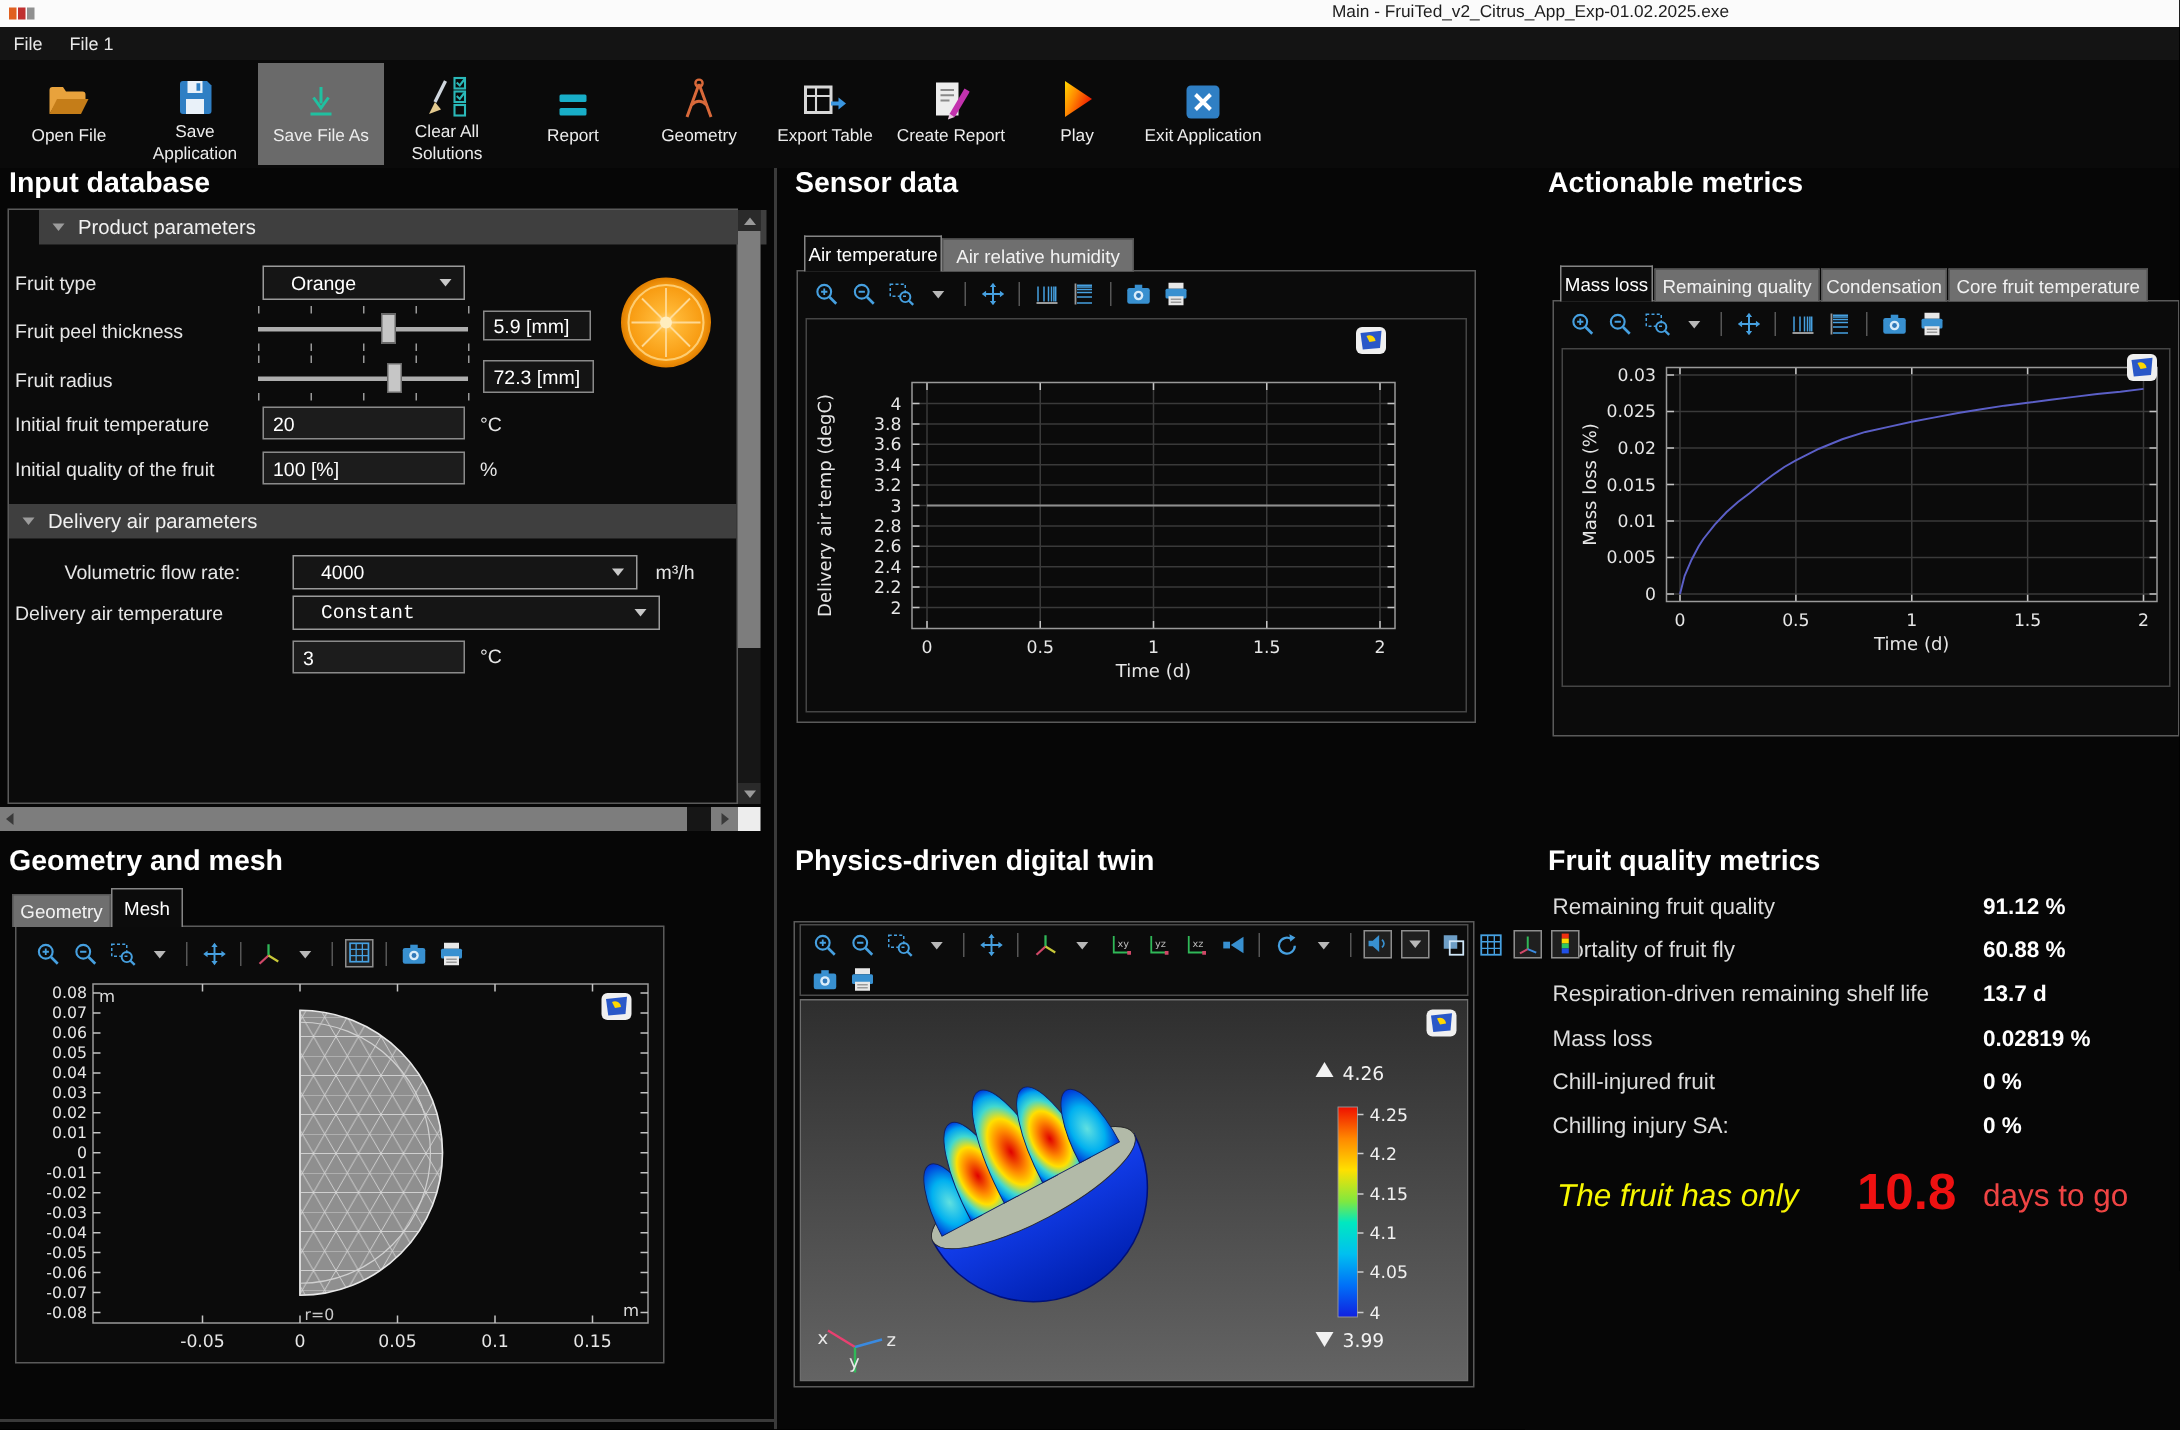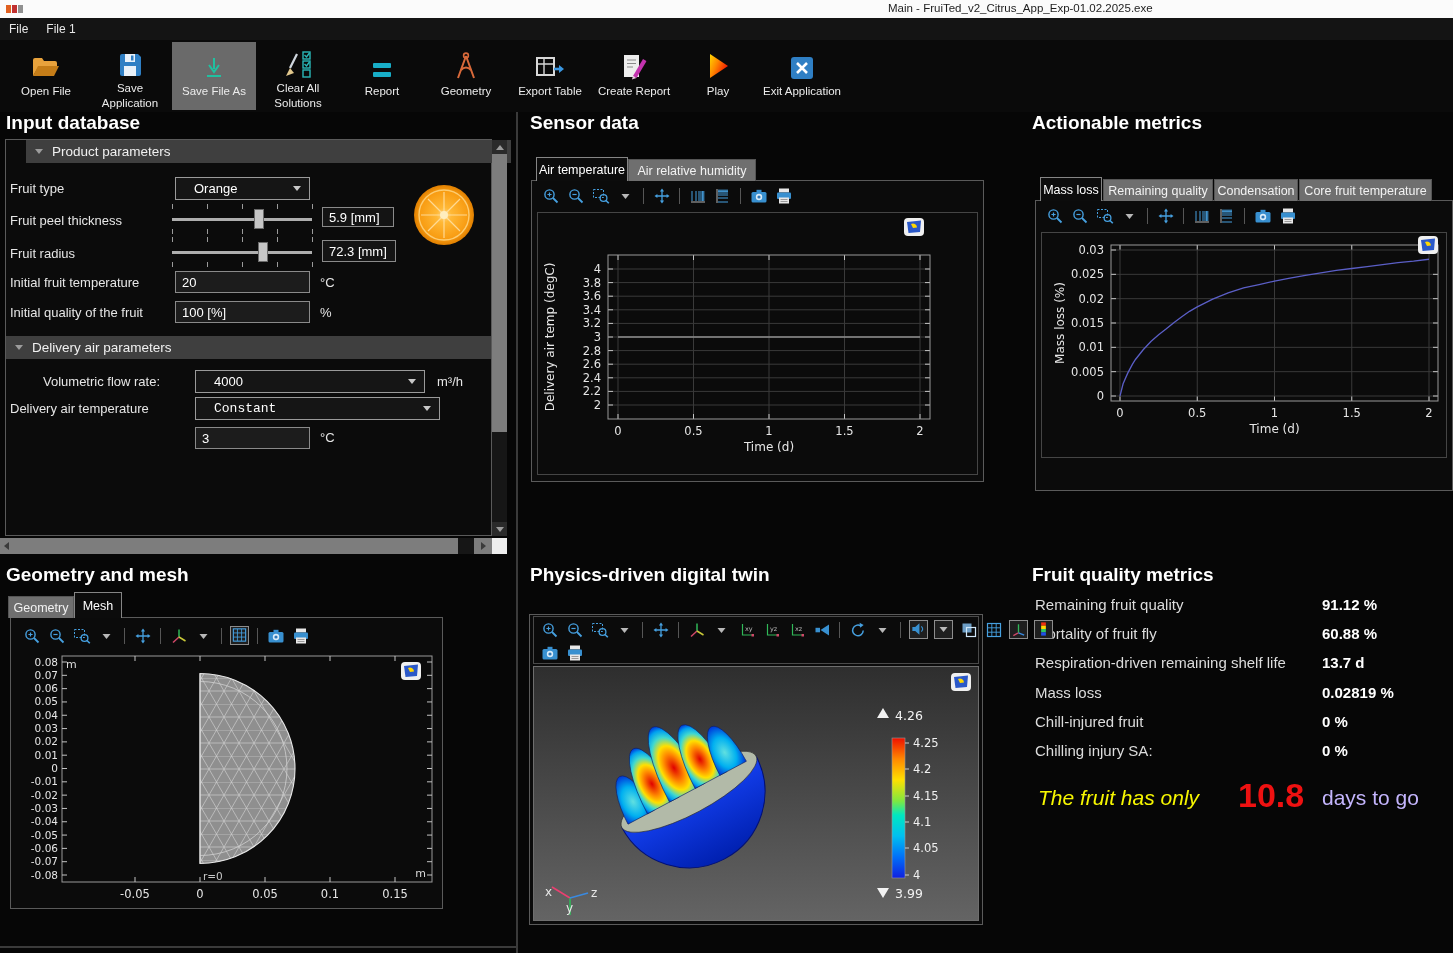--- a/index.html
+++ b/index.html
@@ -54,21 +54,21 @@
   .sb{background:#7d7d7d;}
   .sb .darkslot{position:absolute;background:#161616;}
   .sb .btn{position:absolute;display:flex;align-items:center;justify-content:center;}
   .arr{width:0;height:0;}
   
   .fq-row{position:absolute;display:flex;width:400px;}
   .fq-label{font-size:15px;color:#dcdcdc;width:287px;white-space:nowrap;}
   .fq-value{font-size:15px;font-weight:bold;color:#fff;white-space:nowrap;}
   .alert-prefix{font-size:21px;color:#f7f700;}
   .alert-value{font-size:34px;font-weight:bold;color:#ee1111;}
-  .alert-suffix{font-size:21px;color:#c4b5fd;}
+  .alert-suffix{font-size:21px;color:#ef4444;}
   svg text{font-family:"DejaVu Sans",sans-serif;}
   .comsol{width:22px;height:22px;}
 </style>
 </head>
 <body>
 
 <div id="app">
 
   <div class="abs titlebar">
     <div class="abs mini-logo">

